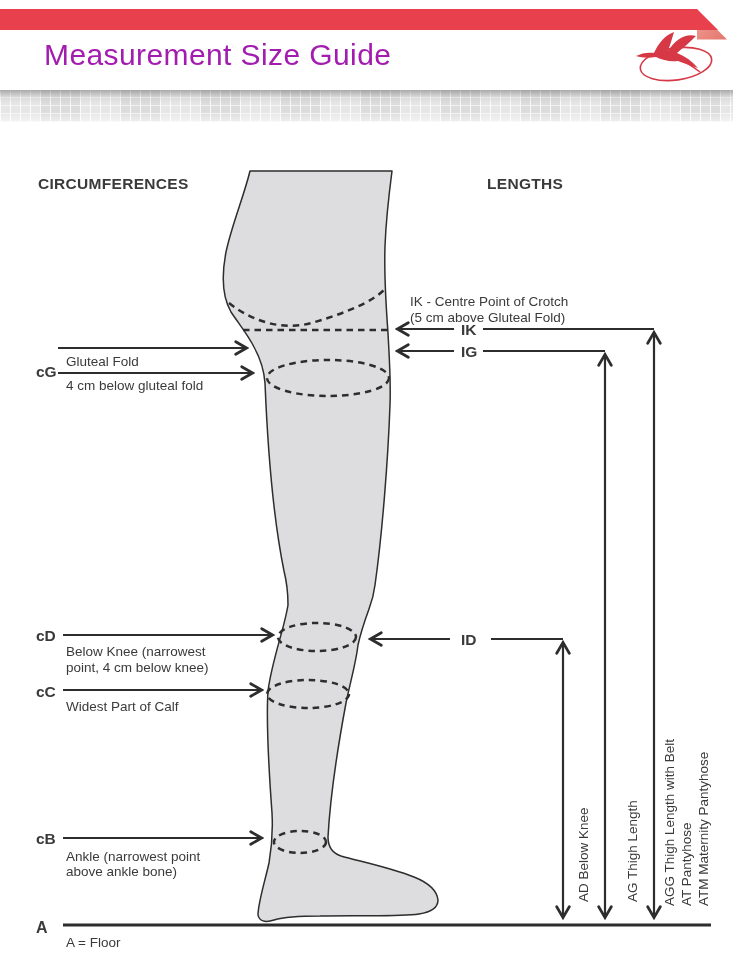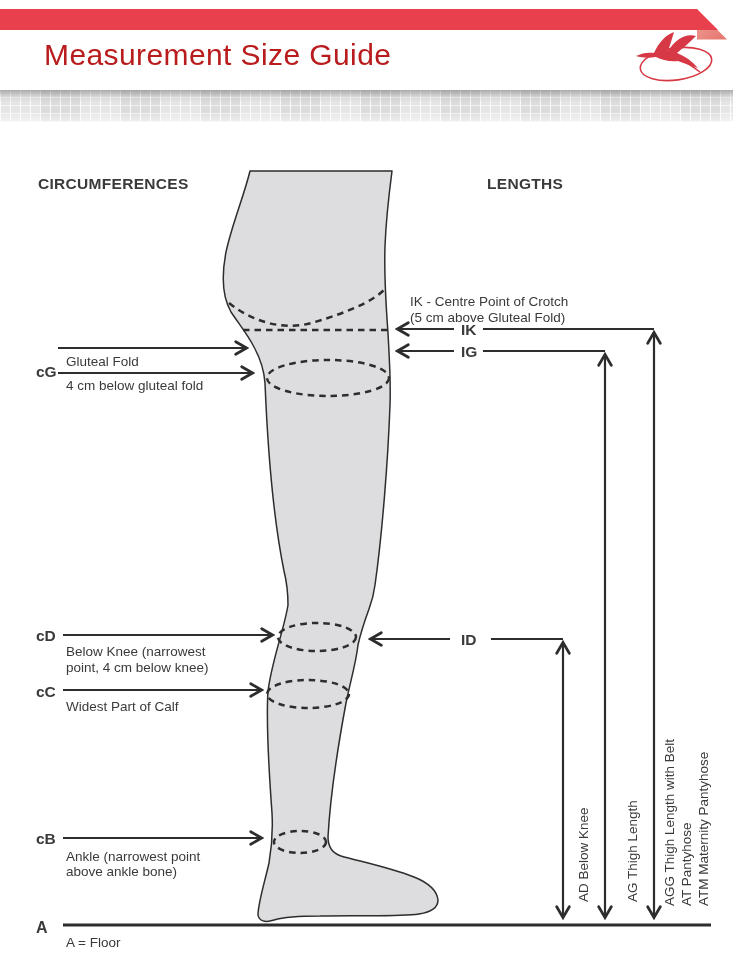--- a/index.html
+++ b/index.html
@@ -4,21 +4,21 @@
 <style>
   html,body{margin:0;padding:0;background:#fff;}
   .page{
     position:relative;width:733px;height:967px;background:#ffffff;overflow:hidden;
     font-family:"Liberation Sans",sans-serif;color:#3a3a3a;
   }
   
   .topbar-svg{position:absolute;left:0;top:0;width:733px;height:52px;}
   .page-title{
     position:absolute;left:44px;top:38px;font-size:30px;line-height:34px;
-    font-weight:400;color:#b91c1c;letter-spacing:.4px;white-space:nowrap;
+    font-weight:400;color:#a21caf;letter-spacing:.4px;white-space:nowrap;
   }
   .logo-svg{position:absolute;left:632px;top:30px;width:84px;height:56px;}
   .plaid-band{
     position:absolute;left:0;top:90px;width:733px;height:32px;
     background:
       linear-gradient(180deg, rgba(110,110,110,.50) 0, rgba(160,160,160,.18) 7px, rgba(200,200,200,0) 13px),
       linear-gradient(0deg, rgba(255,255,255,.55) 0, rgba(255,255,255,0) 10px),
       repeating-linear-gradient(90deg, rgba(255,255,255,.85) 0 1px, rgba(255,255,255,0) 1px 10px),
       repeating-linear-gradient(0deg, rgba(255,255,255,.6) 0 1px, rgba(255,255,255,0) 1px 8px),
       repeating-linear-gradient(90deg, #e6e6e6 0 40px, #dcdcdc 40px 80px);

